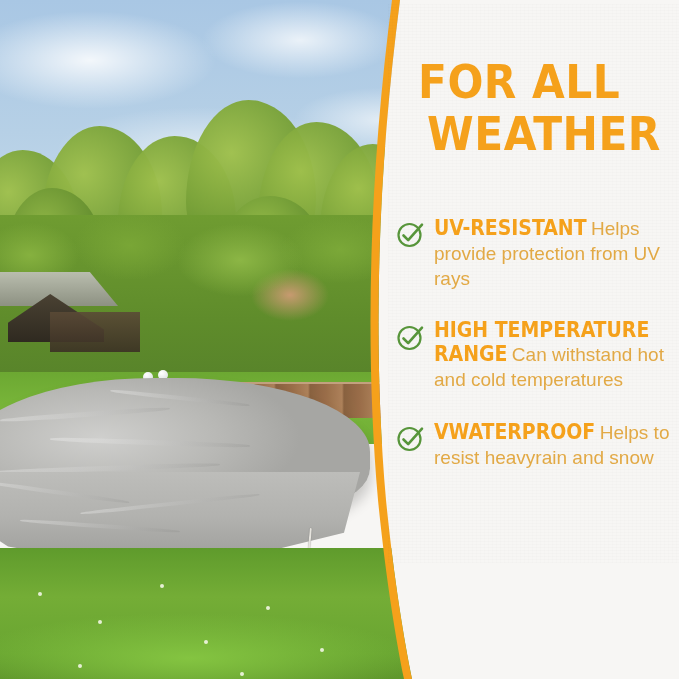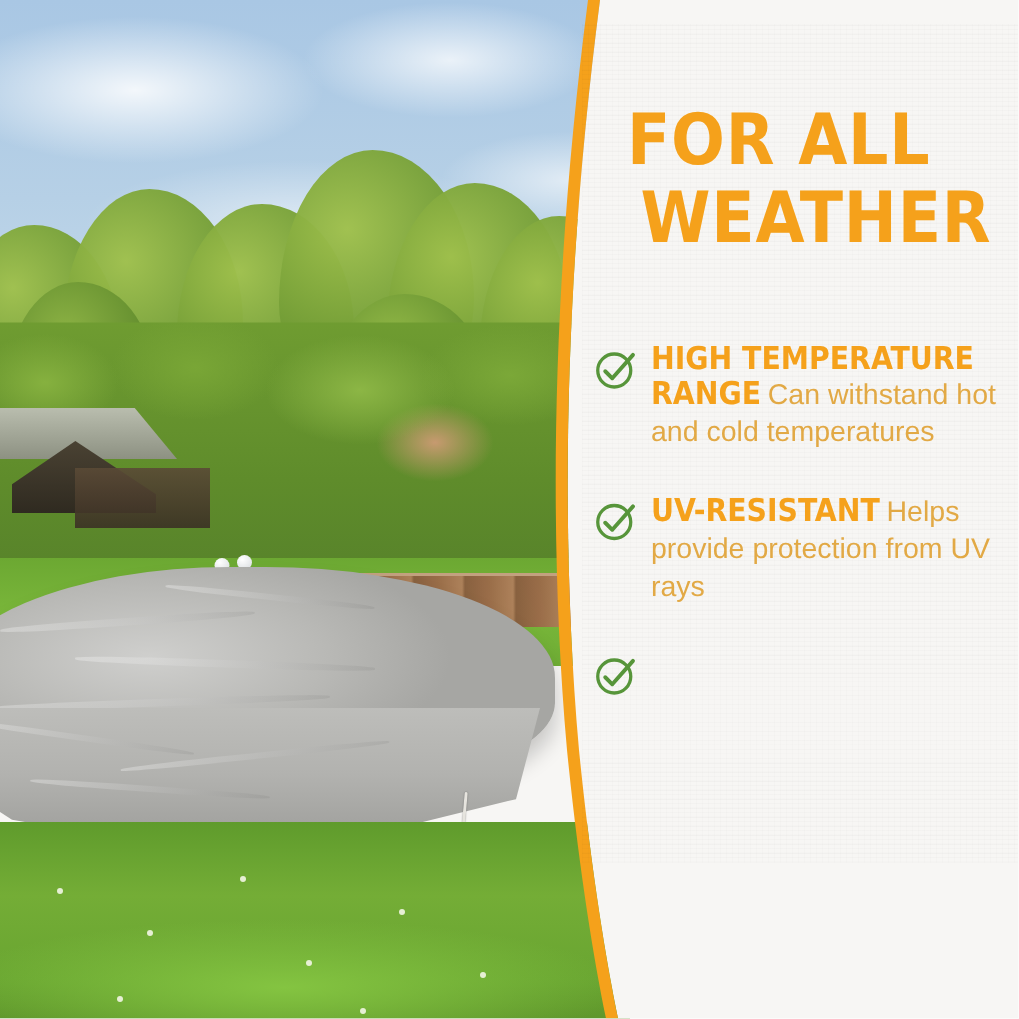--- a/index.html
+++ b/index.html
@@ -136,21 +136,21 @@
 
   
   .divider-svg {
     position: absolute; left: 0; top: 0; width: 679px; height: 679px;
     pointer-events: none;
   }
 
   
   .panel {
     position: absolute;
-    left: 388px; top: 16px;
+    left: 388px; top: 4px;
     width: 291px; height: 559px;
   }
   .paper-texture {
     position: absolute; left: 0; top: 0; right: 0; bottom: 0;
     background-image:
       repeating-linear-gradient(0deg, rgba(0,0,0,.022) 0px, rgba(0,0,0,0) 1px, rgba(0,0,0,0) 3px),
       repeating-linear-gradient(90deg, rgba(0,0,0,.018) 0px, rgba(0,0,0,0) 1px, rgba(0,0,0,0) 4px);
     pointer-events: none;
   }
   .headline {
@@ -287,43 +287,47 @@
     <div class="features">
 
       <div class="feature">
         <span class="check">
           <svg viewBox="0 0 30 30" width="30" height="30">
             <circle cx="13.5" cy="16" r="11" fill="none" stroke="#57953a" stroke-width="2.2"></circle>
             <path d="M7.5,16.5 L12.2,21.2 L26,5.6" fill="none" stroke="#57953a" stroke-width="2.6" stroke-linecap="round" stroke-linejoin="round"></path>
           </svg>
         </span>
         <span class="ftext">
-          <span class="ftitle">HIGH TEMPERATURE RANGE</span>
-          <span class="fdesc">Can withstand hot and cold temperatures</span>
+          <span class="ftitle">UV-RESISTANT</span>
+          <span class="fdesc">Helps provide protection from UV rays</span>
         </span>
       </div>
 
       <div class="feature">
         <span class="check">
           <svg viewBox="0 0 30 30" width="30" height="30">
             <circle cx="13.5" cy="16" r="11" fill="none" stroke="#57953a" stroke-width="2.2"></circle>
             <path d="M7.5,16.5 L12.2,21.2 L26,5.6" fill="none" stroke="#57953a" stroke-width="2.6" stroke-linecap="round" stroke-linejoin="round"></path>
           </svg>
         </span>
         <span class="ftext">
-          <span class="ftitle">UV-RESISTANT</span>
-          <span class="fdesc">Helps provide protection from UV rays</span>
+          <span class="ftitle">HIGH TEMPERATURE RANGE</span>
+          <span class="fdesc">Can withstand hot and cold temperatures</span>
         </span>
       </div>
 
       <div class="feature">
         <span class="check">
           <svg viewBox="0 0 30 30" width="30" height="30">
             <circle cx="13.5" cy="16" r="11" fill="none" stroke="#57953a" stroke-width="2.2"></circle>
             <path d="M7.5,16.5 L12.2,21.2 L26,5.6" fill="none" stroke="#57953a" stroke-width="2.6" stroke-linecap="round" stroke-linejoin="round"></path>
           </svg>
         </span>
+        <span class="ftext">
+          <span class="ftitle">VWATERPROOF</span>
+          <span class="fdesc">Helps to resist heavyrain and snow</span>
+        </span>
       </div>
 
     </div>
   </div>
 
 </div>
 
 </body></html>

